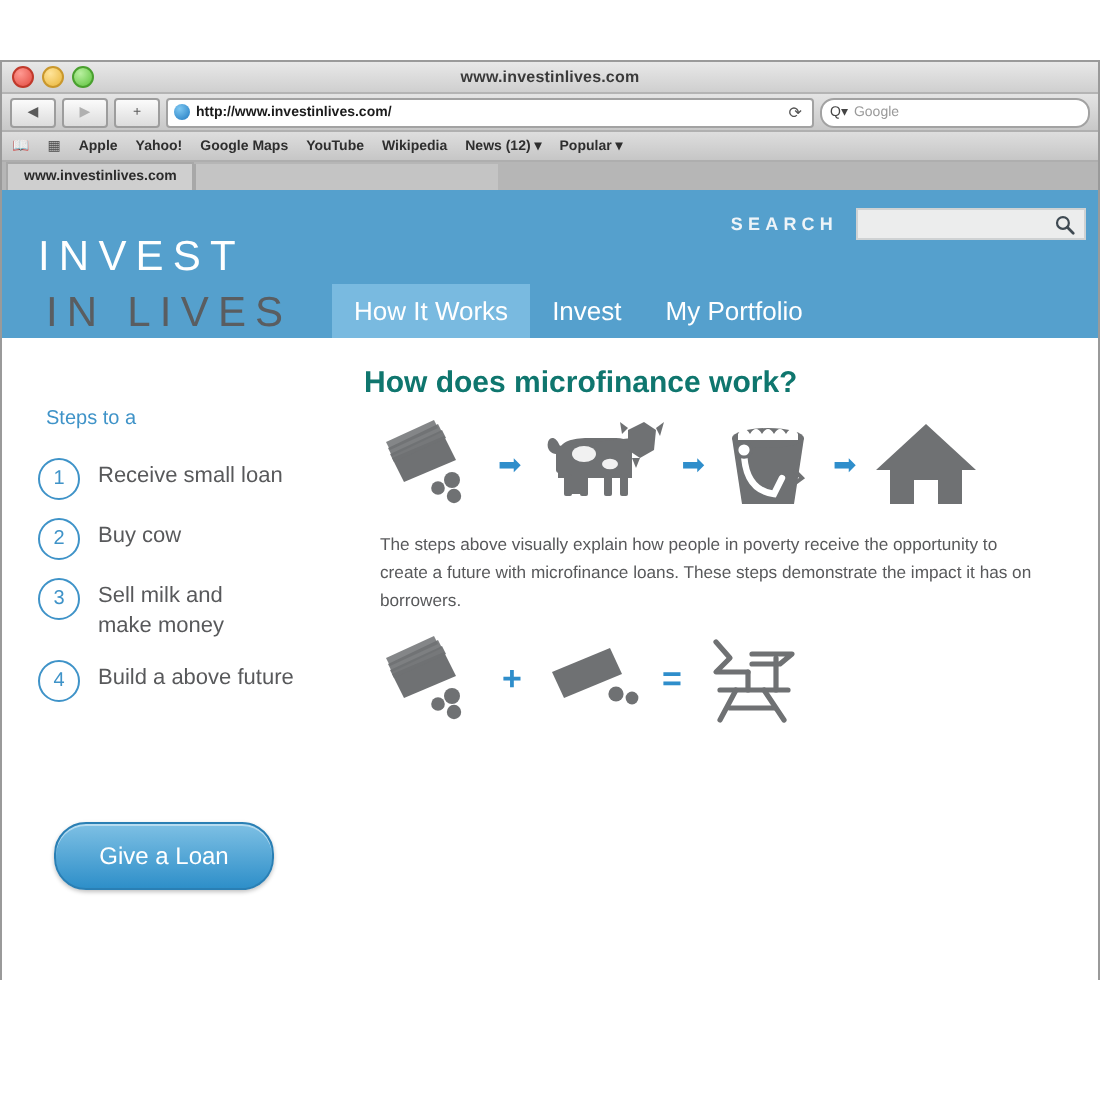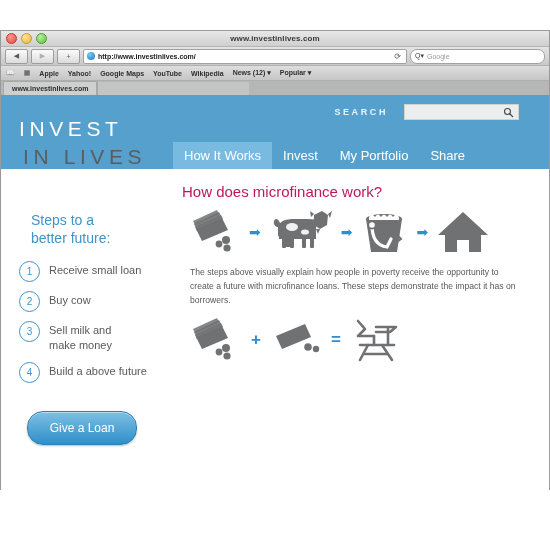--- a/index.html
+++ b/index.html
@@ -86,41 +86,41 @@
   .tab.blank{background:#c4c4c4;border-left:1px solid #a8a8a8;width:135px;}
 
   
   .page{position:relative;width:548px;height:398px;background:#fff;overflow:hidden;}
 
   .headerband{
     position:absolute;left:0;top:0;width:548px;height:47px;
     background:#55a0cd;
   }
   .searchrow{
-    position:absolute;right:30px;top:9px;
-    display:flex;align-items:center;gap:16px;
+    position:absolute;right:6px;top:9px;
+    display:flex;align-items:center;gap:9px;
   }
   .searchlabel{
     font-size:9px;color:#eef4f8;letter-spacing:2.6px;font-weight:bold;
   }
   .searchinput{
     width:115px;height:16px;background:#eceded;border:1px solid #cfd2d3;
     display:flex;align-items:center;justify-content:flex-end;padding-right:4px;
     box-sizing:border-box;
   }
   .searchinput .mag{
     font-size:10px;color:#3f4a52;line-height:1;
   }
 
   .navband{
     position:absolute;left:0;top:47px;width:548px;height:27px;
     background:#55a0cd;
   }
   .navitems{
-    position:absolute;left:172px;top:47px;height:27px;
+    position:absolute;left:165px;top:47px;height:27px;
     display:flex;align-items:stretch;
   }
   .navlink{
     display:flex;align-items:center;padding:0 11px;
     font-size:13px;color:#ffffff;white-space:nowrap;
   }
   .navlink.active{background:#79bae0;}
 
   .logo{
     position:absolute;left:18px;top:23px;width:160px;
@@ -130,21 +130,21 @@
     font-family:"Liberation Sans", sans-serif;line-height:1;
   }
   .logo .l2{
     font-size:21px;color:#5a5d60;letter-spacing:4.6px;
     margin-top:7px;margin-left:4px;line-height:1;
   }
 
   
   .sidebar{position:absolute;left:18px;top:104px;width:158px;}
   .sidebar h2{
-    margin:12px;font-size:14px;color:#3f93c8;font-weight:normal;line-height:1.32;
+    margin:4px;font-size:10px;color:#3f93c8;font-weight:normal;line-height:1.32;
   }
   .steps{margin-top:13px;display:flex;flex-direction:column;gap:9px;}
   .step{display:flex;align-items:flex-start;gap:9px;}
   .stepnum{
     flex:0 0 auto;width:19px;height:19px;border-radius:50%;
     border:1.4px solid #3f93c8;color:#3f93c8;
     font-size:10px;display:flex;align-items:center;justify-content:center;
   }
   .steptext{font-size:11px;color:#58595b;line-height:1.35;padding-top:2px;}
 
@@ -154,21 +154,21 @@
     background:linear-gradient(#7ec0e4,#2e8fc9);
     border:1px solid #2a7fb4;
     box-shadow:0 1px 2px rgba(0,0,0,.25), inset 0 1px 0 rgba(255,255,255,.45);
     display:flex;align-items:center;justify-content:center;
     font-size:12px;color:#ffffff;
   }
 
   
   .main{position:absolute;left:181px;top:88px;width:345px;}
   .sect-title{
-    font-size:15px;color:#be185d;margin:0;font-weight:normal;
+    font-size:15px;color:#0f766e;margin:0;font-weight:bold;
   }
   .para{
     font-size:8.6px;color:#58595b;line-height:1.62;margin:8px;
   }
   .diagram{display:flex;align-items:center;margin:9px 0 0 6px;}
   .arrow{color:#2f8ecb;font-size:14px;line-height:1;margin:0 9px;}
   .plus,.eq{color:#2f8ecb;font-size:17px;line-height:1;margin:0 11px;font-weight:bold;}
   svg{display:block;}
 </style>
 </head>
@@ -233,32 +233,30 @@
               <line x1="9.7" y1="9.7" x2="14" y2="14" stroke="#3f4a52" stroke-width="2" stroke-linecap="round"></line>
             </svg>
           </span>
         </div>
       </div>
 
       <div class="navitems">
         <div class="navlink active">How It Works</div>
         <div class="navlink">Invest</div>
         <div class="navlink">My Portfolio</div>
-        <div class="navlink">Share</div>
       </div>
 
       <div class="logo">
         <div class="l1">INVEST</div>
         <div class="l2">IN LIVES</div>
       </div>
 
       <div class="sidebar">
         <h2>
           <span>Steps to a</span><br>
-          <span>better future:</span>
         </h2>
         <div class="steps">
           <div class="step">
             <div class="stepnum">1</div>
             <div class="steptext">Receive small loan</div>
           </div>
           <div class="step">
             <div class="stepnum">2</div>
             <div class="steptext">Buy cow</div>
           </div>

